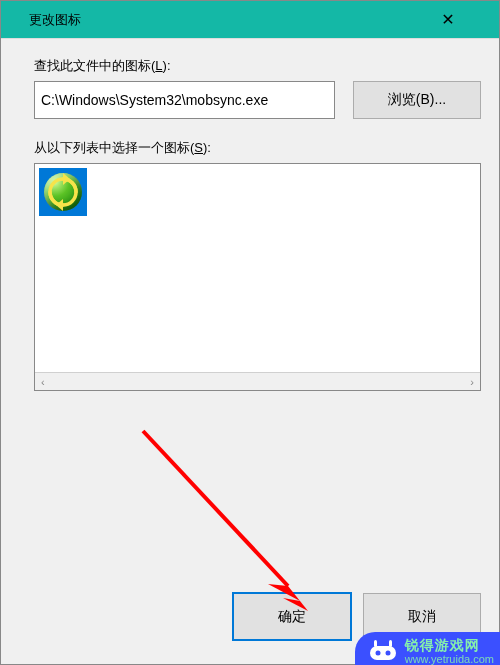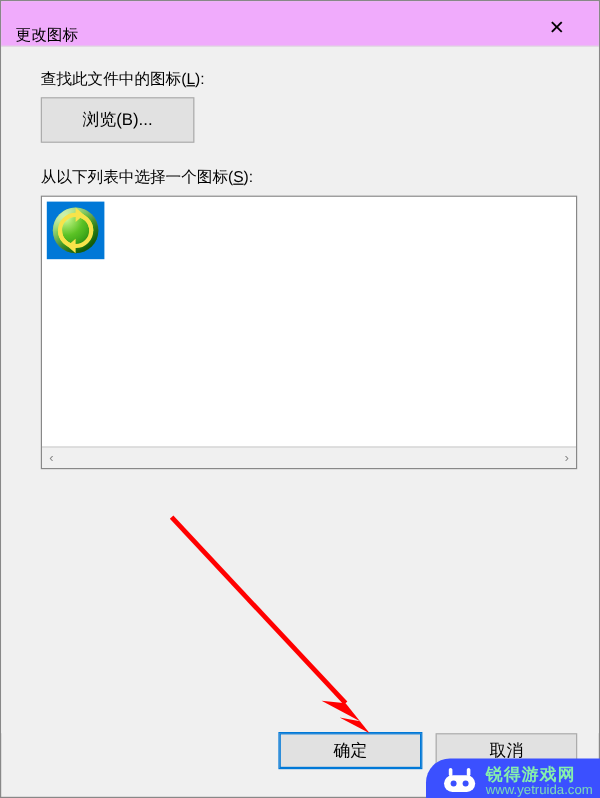--- a/index.html
+++ b/index.html
@@ -15,25 +15,25 @@
     .dialog {
       width: 500px;
       height: 665px;
       border: 1px solid #888;
       background: #f0f0f0;
       display: flex;
       flex-direction: column;
     }
     .titlebar {
       height: 38px;
-      background: #f0abfc;
+      background: #14b8a6;
       border-bottom: 1px solid #ddd;
       display: flex;
-      align-items: flex-end;
-      padding: 0 12px;
+      align-items: center;
+      padding: 0 28px;
     }
     .titlebar-title {
       flex: 1;
       font-size: 13px;
       color: #000;
     }
     .close-btn {
       width: 46px;
       height: 30px;
       display: flex;
@@ -128,21 +128,21 @@
     }
     .btn-row {
       display: flex;
       justify-content: flex-end;
       gap: 12px;
       padding: 0 18px 24px 18px;
       margin-top: auto;
     }
     .dlg-btn {
       width: 118px;
-      height: 29px;
+      height: 47px;
       background: #e1e1e1;
       border: 1px solid #acacac;
       font-size: 14px;
       font-family: inherit;
       display: flex;
       align-items: center;
       justify-content: center;
     }
     .dlg-btn.ok {
       border-color: #0078d7;
@@ -191,20 +191,21 @@
       <span>✕</span>
     </div>
   </div>
 
   <div class="content">
     <div class="label-row">
       <span>查找此文件中的图标(</span><u>L</u><span>):</span>
     </div>
 
     <div class="path-row">
+      <input class="path-input" value="C:\Windows\System32\mobsync.exe" style="">
       <button class="browse-btn">
         <span>浏览(B)...</span>
       </button>
     </div>
 
     <div class="label-row">
       <span>从以下列表中选择一个图标(</span><u>S</u><span>):</span>
     </div>
 
     <div class="icon-list-container">

